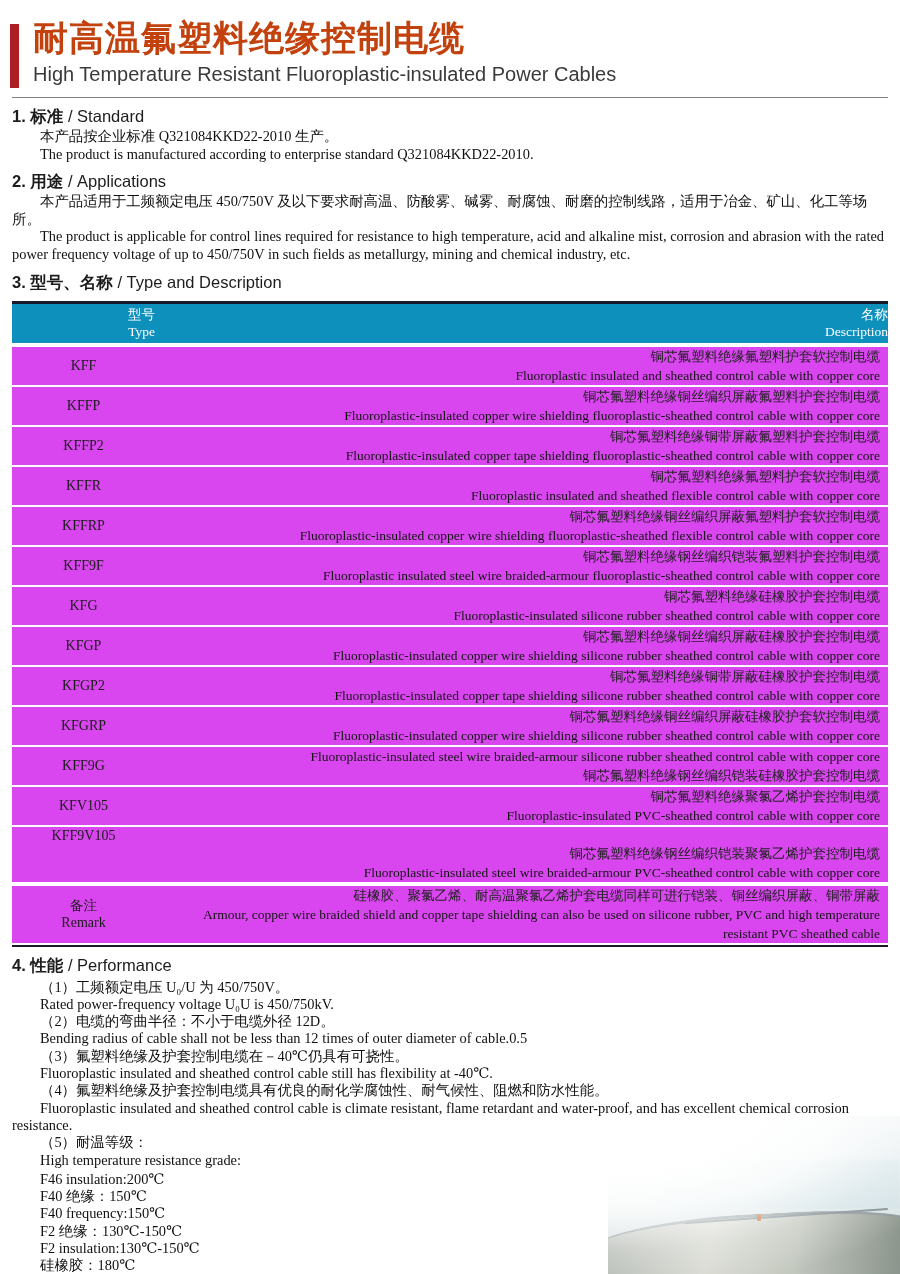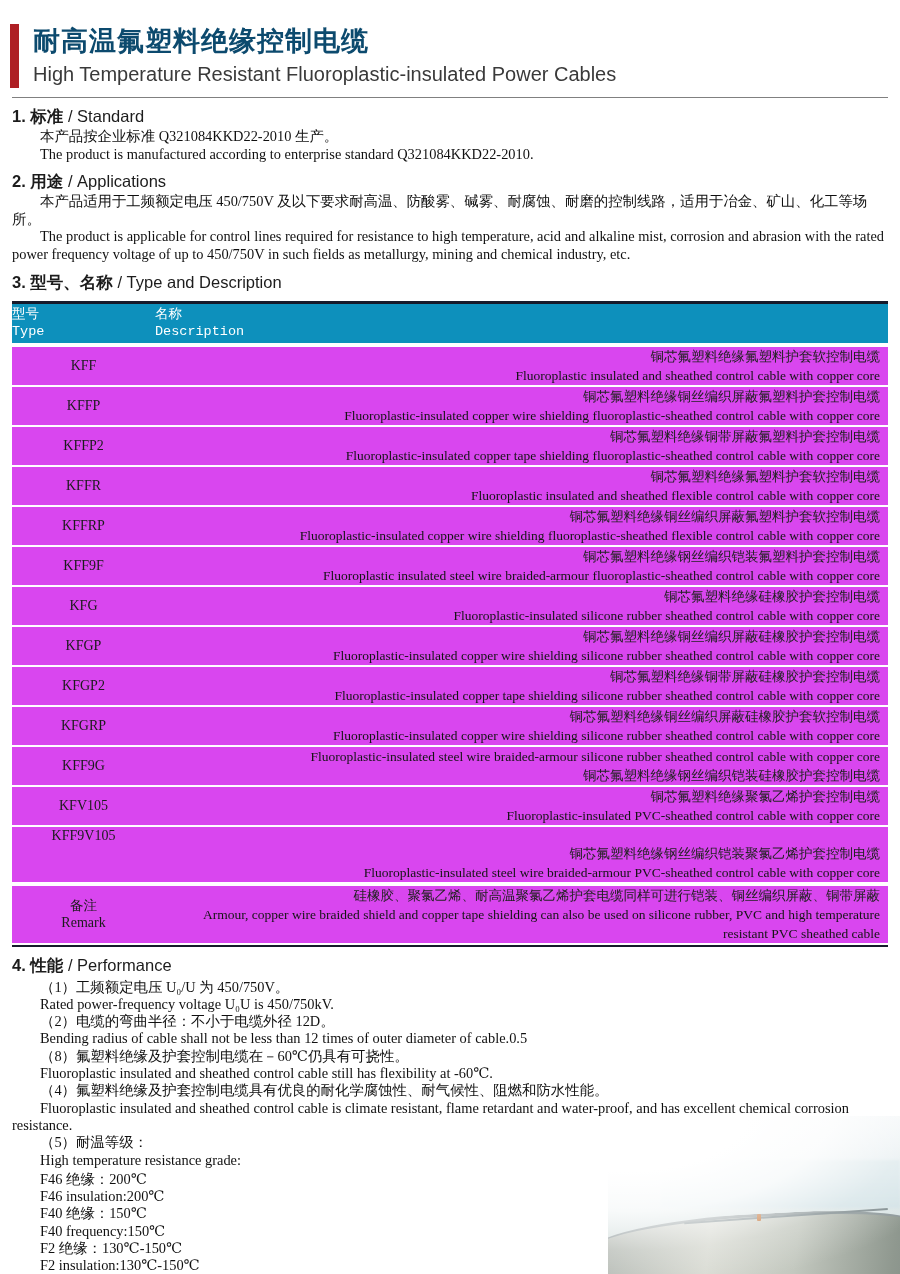--- a/index.html
+++ b/index.html
@@ -8,22 +8,22 @@
     position:relative; width:900px; height:1274px; margin:0 auto;
     background:#ffffff; overflow:hidden;
     font-family:"Liberation Serif","DejaVu Serif",serif;
     color:#161616;
   }
   
   .header { display:flex; margin:24px 12px 0 10px; }
   .red-bar { width:9px; background:#ae1f24; margin-right:14px; }
   .titles { display:flex; flex-direction:column; justify-content:center; }
   .title-zh {
-    font-family:Liberation Sans, sans-serif;
-    font-weight:bold; font-size:27px; line-height:34px; color:#0c4a6e;
+    font-family:Liberation Mono, monospace;
+    font-weight:bold; font-size:35px; line-height:34px; color:#c2410c;
     letter-spacing:1px;
   }
   .title-en {
     font-family:"Liberation Sans","DejaVu Sans",sans-serif;
     font-size:20px; line-height:28px; color:#3a3a3a; margin-top:2px;
   }
   .header-rule { border:none; border-top:1.5px solid #808080; margin:9px 12px 0 12px; }
 
   
   .sec { margin:0 12px; }
@@ -33,22 +33,22 @@
   }
   .sec-heading .h-zh { font-weight:bold; }
   .sec-heading .h-en { font-weight:normal; }
   .pline { font-size:14.4px; line-height:17.6px; text-indent:28px; color:#101010; }
   .pline-zh { font-family:"Liberation Serif","DejaVu Serif",serif; }
 
   
   .type-table { margin:7px 12px 0 12px; }
   .tbl-topline { height:3px; background:#161a2b; }
   .thead {
-    display:flex; background:#0d90bc; color:#ffffff; text-align:left;
-    font-family:Liberation Mono, monospace;
+    display:flex; background:#0d90bc; color:#ffffff; text-align:right;
+    font-family:Liberation Serif, serif;
     font-size:13.5px; line-height:17px; padding:2px 0 3px 0;
   }
   .col-type { width:143px; flex:none; }
   .col-desc { flex:1; }
   .thead-gap { height:4px; background:#ffffff; }
   .trow { display:flex; background:#d946ef; min-height:38px; margin-bottom:2px;text-align:right; }
   .trow:last-child { margin-bottom:4px;flex-direction:column; }
   .cell-type {
     width:143px; flex:none; display:flex; flex-direction:column;
     align-items:center; justify-content:center;
@@ -271,29 +271,28 @@
 
   <div class="sec">
     <div class="sec-heading">
       <span class="h-zh">4. 性能</span><span class="h-en"> / Performance</span>
     </div>
     <div class="perf-lines">
         <p class="pline pline-zh">（1）工频额定电压 U₀/U 为 450/750V。</p>
         <p class="pline">Rated power-frequency voltage U₀U is 450/750kV.</p>
         <p class="pline pline-zh">（2）电缆的弯曲半径：不小于电缆外径 12D。</p>
         <p class="pline">Bending radius of cable shall not be less than 12 times of outer diameter of cable.0.5</p>
-        <p class="pline pline-zh">（8）氟塑料绝缘及护套控制电缆在－60℃仍具有可挠性。</p>
-        <p class="pline">Fluoroplastic insulated and sheathed control cable still has flexibility at -60℃.</p>
+        <p class="pline pline-zh">（3）氟塑料绝缘及护套控制电缆在－40℃仍具有可挠性。</p>
+        <p class="pline">Fluoroplastic insulated and sheathed control cable still has flexibility at -40℃.</p>
         <p class="pline pline-zh">（4）氟塑料绝缘及护套控制电缆具有优良的耐化学腐蚀性、耐气候性、阻燃和防水性能。</p>
         <p class="pline">Fluoroplastic insulated and sheathed control cable is climate resistant, flame retardant and water-proof, and has excellent chemical corrosion resistance.</p>
         <p class="pline pline-zh">（5）耐温等级：</p>
         <p class="pline">High temperature resistance grade:</p>
       </div>
     <div class="perf-lines">
-        <p class="pline">F46 绝缘：200℃</p>
         <p class="pline">F46 insulation:200℃</p>
         <p class="pline">F40 绝缘：150℃</p>
         <p class="pline">F40 frequency:150℃</p>
         <p class="pline">F2 绝缘：130℃-150℃</p>
         <p class="pline">F2 insulation:130℃-150℃</p>
         <p class="pline">硅橡胶：180℃</p>
         <p class="pline">Silicone rubber:180℃</p>
       </div>
   </div>
 

